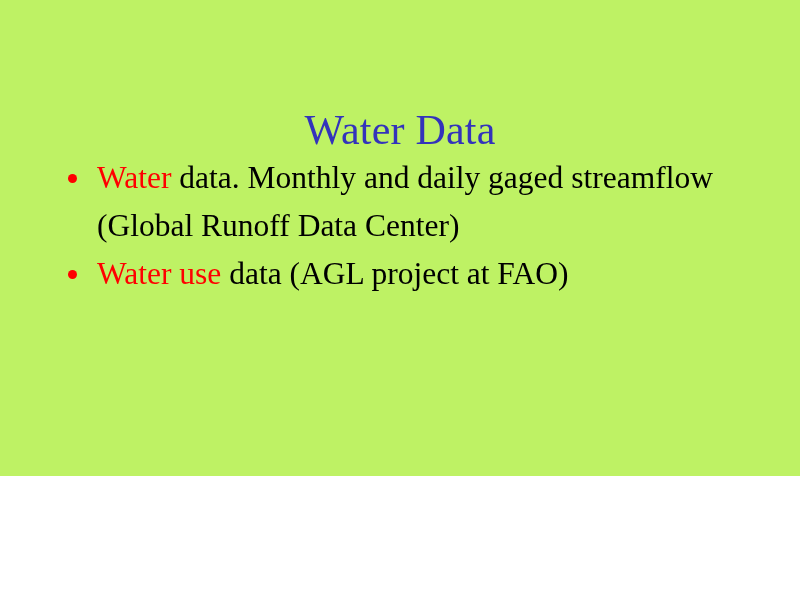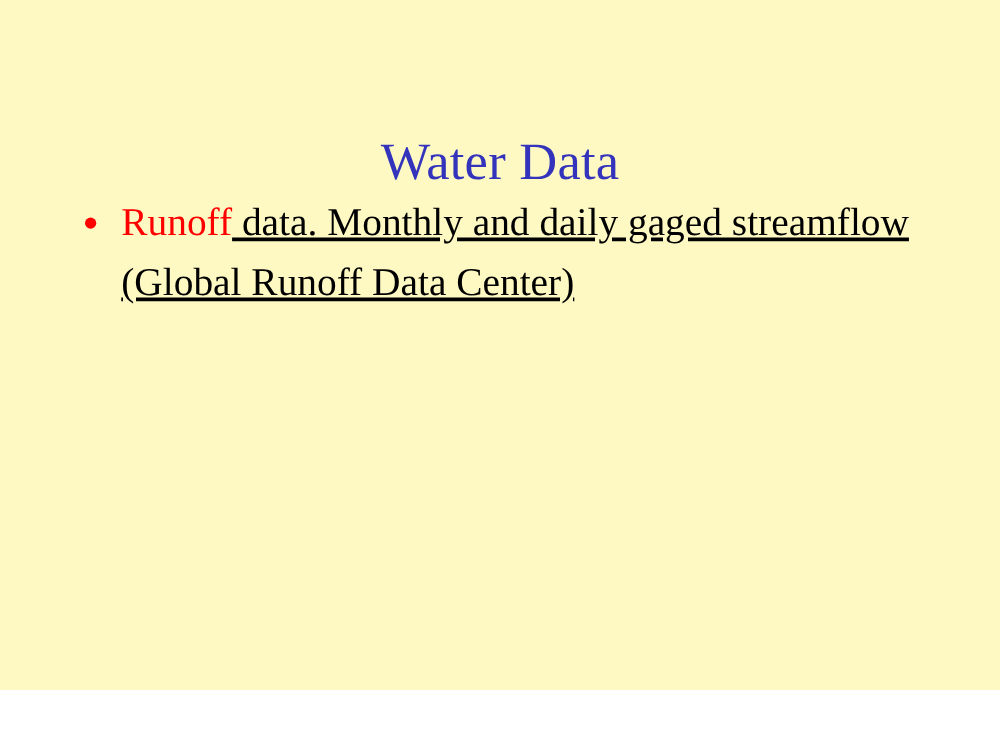--- a/index.html
+++ b/index.html
@@ -9,22 +9,22 @@
   body {
     width: 800px;
     height: 600px;
     background: #ffffff;
     font-family: "Liberation Serif", "DejaVu Serif", serif;
     overflow: hidden;
   }
   .slide {
     position: relative;
     width: 800px;
-    height: 552px;
-    background: #fef9c3;
+    height: 476px;
+    background: #bef264;
     box-sizing: border-box;
   }
   .slide-title {
     position: absolute;
     left: 0;
     top: 78px;
     width: 800px;
     text-align: center;
     color: #3333bb;
     font-size: 42px;
@@ -62,36 +62,39 @@
   }
   .bullet-text {
     display: block;
     white-space: normal;
   }
   .kw {
     color: #ff0000;
   }
   .rest {
     color: #000000;
-    text-decoration: underline;
   }
 </style>
 </head>
 <body>
 
 <div class="slide">
 
   <h1 class="slide-title">Water Data</h1>
 
   <ul class="bullet-list">
 
     <li class="bullet-item">
       <span class="bullet-marker"></span>
-      <span class="bullet-text"><span class="kw">Runoff</span><span class="rest"> data.  Monthly and daily gaged streamflow (Global Runoff Data Center)</span></span>
+      <span class="bullet-text"><span class="kw">Water</span><span class="rest"> data.  Monthly and daily gaged streamflow (Global Runoff Data Center)</span></span>
     </li>
 
+    <li class="bullet-item">
+      <span class="bullet-marker"></span>
+      <span class="bullet-text"><span class="kw">Water use</span><span class="rest"> data (AGL project at FAO)</span></span>
+    </li>
 
 
 
 
   </ul>
 
 </div>
 
 </body></html>

